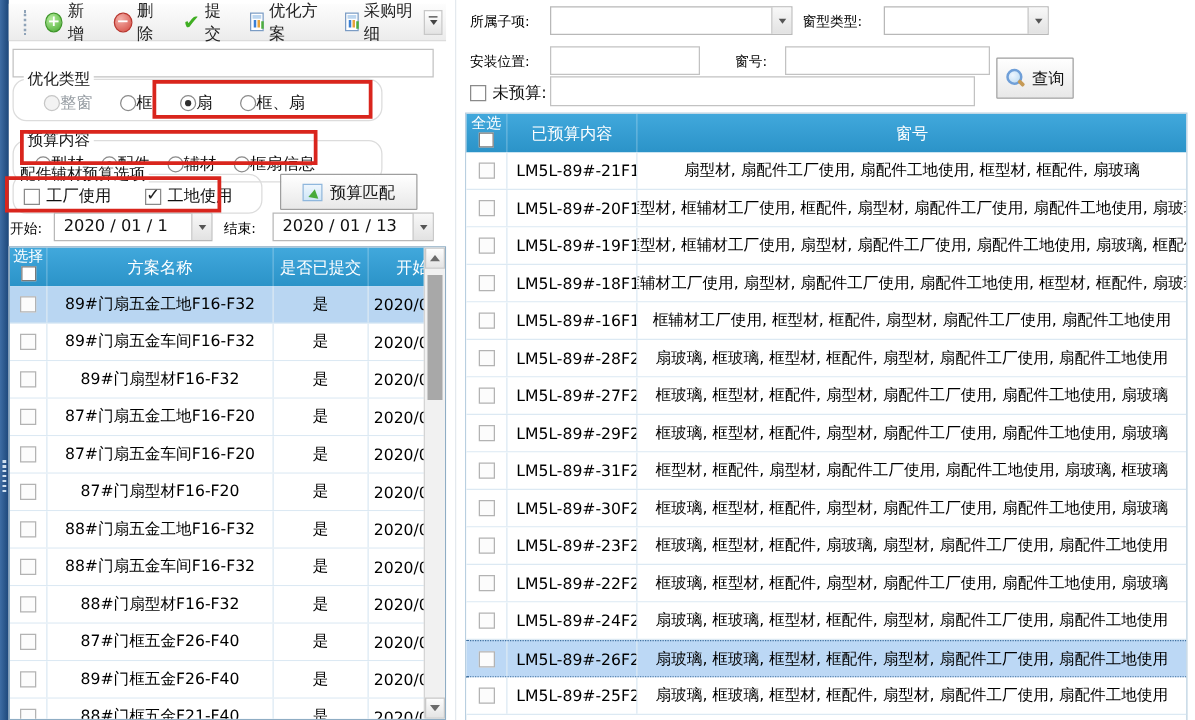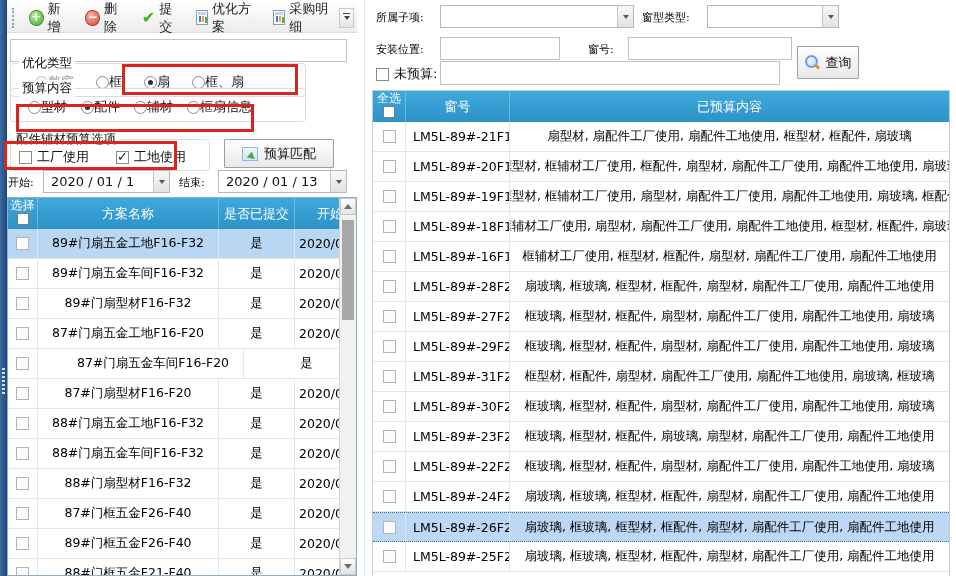--- a/index.html
+++ b/index.html
@@ -10,21 +10,21 @@
 
   
   .strip { position:absolute; left:0; top:0; width:7px; height:576px;
            background:linear-gradient(90deg,#3e6ca3,#1c4679); }
   .strip::after { content:""; position:absolute; left:2px; top:368px; width:3px; height:28px;
            background:repeating-linear-gradient(180deg,#cfe0f0 0 2px,transparent 2px 4px); }
 
   
   .toolbar { position:absolute; left:7px; top:3px; width:350px; height:30px;
              background:linear-gradient(#fdfdfd,#ececec); border-bottom:1px solid #dcdcdc;
-             display:flex; align-items:center; padding-left:5px; gap:2px; }
+             display:flex; align-items:center; padding-left:12px; gap:2px; }
   .grip { width:4px; height:20px; border-left:2px dotted #8fa3b8; margin-right:5px; }
   .tbtn { display:inline-flex; align-items:center; gap:4px; padding:3px 5px; font-size:13px;
           color:#222; border:1px solid transparent; border-radius:2px; cursor:default; }
   .tico { width:16px; height:16px; border-radius:50%; display:inline-flex; align-items:center;
           justify-content:center; color:#fff; font-weight:bold; font-size:12px; line-height:1; }
   .tico.add { background:radial-gradient(circle at 35% 30%,#b6ef9e,#48a831); border:1px solid #3e9629; }
   .tico.add::before { content:"+"; margin-top:-1px; }
   .tico.del { background:radial-gradient(circle at 35% 30%,#f4b0aa,#d44a40); border:1px solid #b8362e; }
   .tico.del::before { content:"−"; margin-top:-2px; }
   .ic-check { color:#3fae22; font-size:16px; font-weight:bold; line-height:1; }
@@ -35,21 +35,21 @@
   .ic-report::after { content:""; position:absolute; top:1px; left:1px; right:1px; height:3px; background:#bcd6f0; }
   .dd-caret { border:4px solid transparent; border-top:5px solid #444; margin:6px 0 0 3px; }
   .tb-overflow { position:absolute; right:3px; top:5px; width:15px; height:20px; display:flex;
           flex-direction:column; align-items:center; justify-content:center;
           border:1px solid #c8c8c8; background:linear-gradient(#fff,#e3e3e3); }
   .tb-overflow::before { content:""; width:7px; height:1px; background:#444; margin-bottom:2px; }
   .tb-overflow::after { content:""; border:3px solid transparent; border-top:4px solid #444; }
 
   
   .tbox { border:1px solid #c2c2c2; background:#fff; height:23px; font:inherit; padding:0 5px; }
-  .group { position:absolute; border:1px solid #dcdcdc; border-radius:4px; }
+  .group { position:absolute; border:1px solid #dcdcdc; border-radius:11px; }
   .glabel { position:absolute; top:-9px; left:8px; background:#fff; padding:0 3px; font-size:12.5px; color:#111; }
   .optrow { position:absolute; display:flex; align-items:center; }
   .radio { display:inline-flex; align-items:center; gap:0; font-size:13px; color:#111; }
   .rdot { width:13px; height:13px; border-radius:50%; border:1px solid #8a8a8a; background:#fff; position:relative; flex:none; }
   .radio.on .rdot::after { content:""; position:absolute; inset:3px; border-radius:50%; background:#2e2e2e; }
   .radio.disabled { color:#9aa0a6; }
   .radio.disabled .rdot { border-color:#c6c6c6; background:#f3f3f3; }
   .check { display:inline-flex; align-items:center; gap:5px; font-size:13px; color:#111; }
   .cbx { width:13px; height:13px; border:1px solid #8a8a8a; background:#fff; position:relative; flex:none; }
   .check.checked .cbx::after { content:"✓"; position:absolute; top:-3px; left:0; font-size:13px; font-weight:bold; color:#222; }
@@ -160,21 +160,21 @@
           <span>扇</span>
         </label>
         <label class="radio off">
           <span class="rdot"></span>
           <span>框、扇</span>
         </label>
       </div>
   </div>
   <div class="hl" style="left:122px;top:64px;width:176px;height:31px;"></div>
 
-  <div class="group" style="left:10px;top:88px;width:296px;height:34px;">
+  <div class="group" style="left:10px;top:112px;width:296px;height:34px;">
     <span class="glabel">预算内容</span>
     <div class="optrow" style="left:17px;top:9px;gap:14px;">
         <label class="radio off">
           <span class="rdot"></span>
           <span>型材</span>
         </label>
         <label class="radio on">
           <span class="rdot"></span>
           <span>配件</span>
         </label>
@@ -257,21 +257,21 @@
           <div class="cell start">2020/0</div>
         </div>
         <div class="trow" style="grid-template-columns: 30px 181px 76px 1fr;">
           <div class="cell">
             <span class="rowcb"></span>
           </div>
           <div class="cell">87#门扇五金工地F16-F20</div>
           <div class="cell">是</div>
           <div class="cell start">2020/0</div>
         </div>
-        <div class="trow" style="grid-template-columns: 30px 181px 76px 1fr; gap: 25px;">
+        <div class="trow" style="grid-template-columns: 30px 181px 76px 1fr;">
           <div class="cell">
             <span class="rowcb"></span>
           </div>
           <div class="cell">87#门扇五金车间F16-F20</div>
           <div class="cell">是</div>
           <div class="cell start">2020/0</div>
         </div>
         <div class="trow" style="grid-template-columns: 30px 181px 76px 1fr;">
           <div class="cell">
             <span class="rowcb"></span>
@@ -364,22 +364,22 @@
     <span class="ic-search"></span>
     <span>查询</span>
   </div>
 
   <div class="tbl" style="left:372px;top:90px;width:578px;height:546px;border-color:#b9cfe0;">
     <div class="thead" style="grid-template-columns:33px 104px 1fr;">
       <div class="hcell hsel">
         <span>全选</span>
         <span class="hcb"></span>
       </div>
+      <div class="hcell">已预算内容</div>
       <div class="hcell">窗号</div>
-      <div class="hcell">已预算内容</div>
     </div>
     <div>
         <div class="trow" style="grid-template-columns: 33px 104px 1fr;">
           <div class="cell">
             <span class="rowcb"></span>
           </div>
           <div class="cell left">LM5L-89#-21F19</div>
           <div class="cell">扇型材, 扇配件工厂使用, 扇配件工地使用, 框型材, 框配件, 扇玻璃</div>
         </div>
         <div class="trow" style="grid-template-columns: 33px 104px 1fr;">

